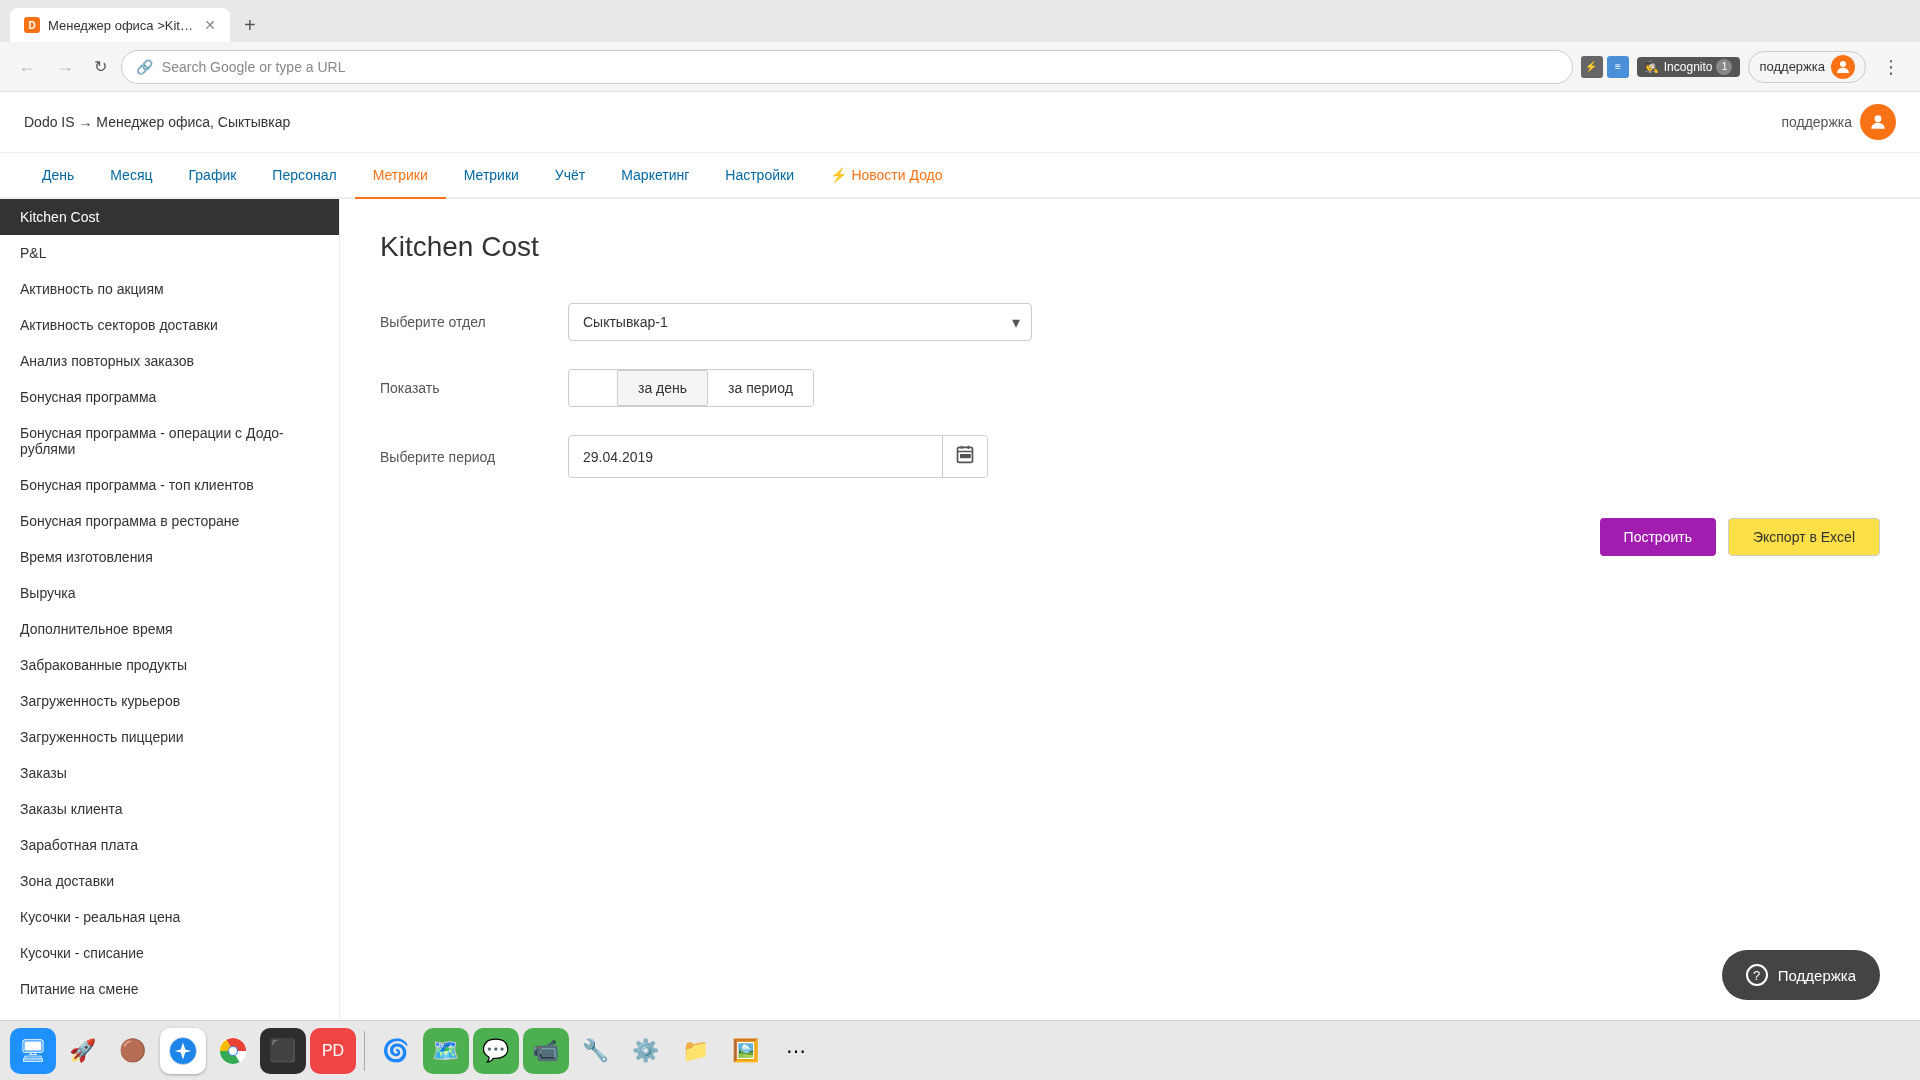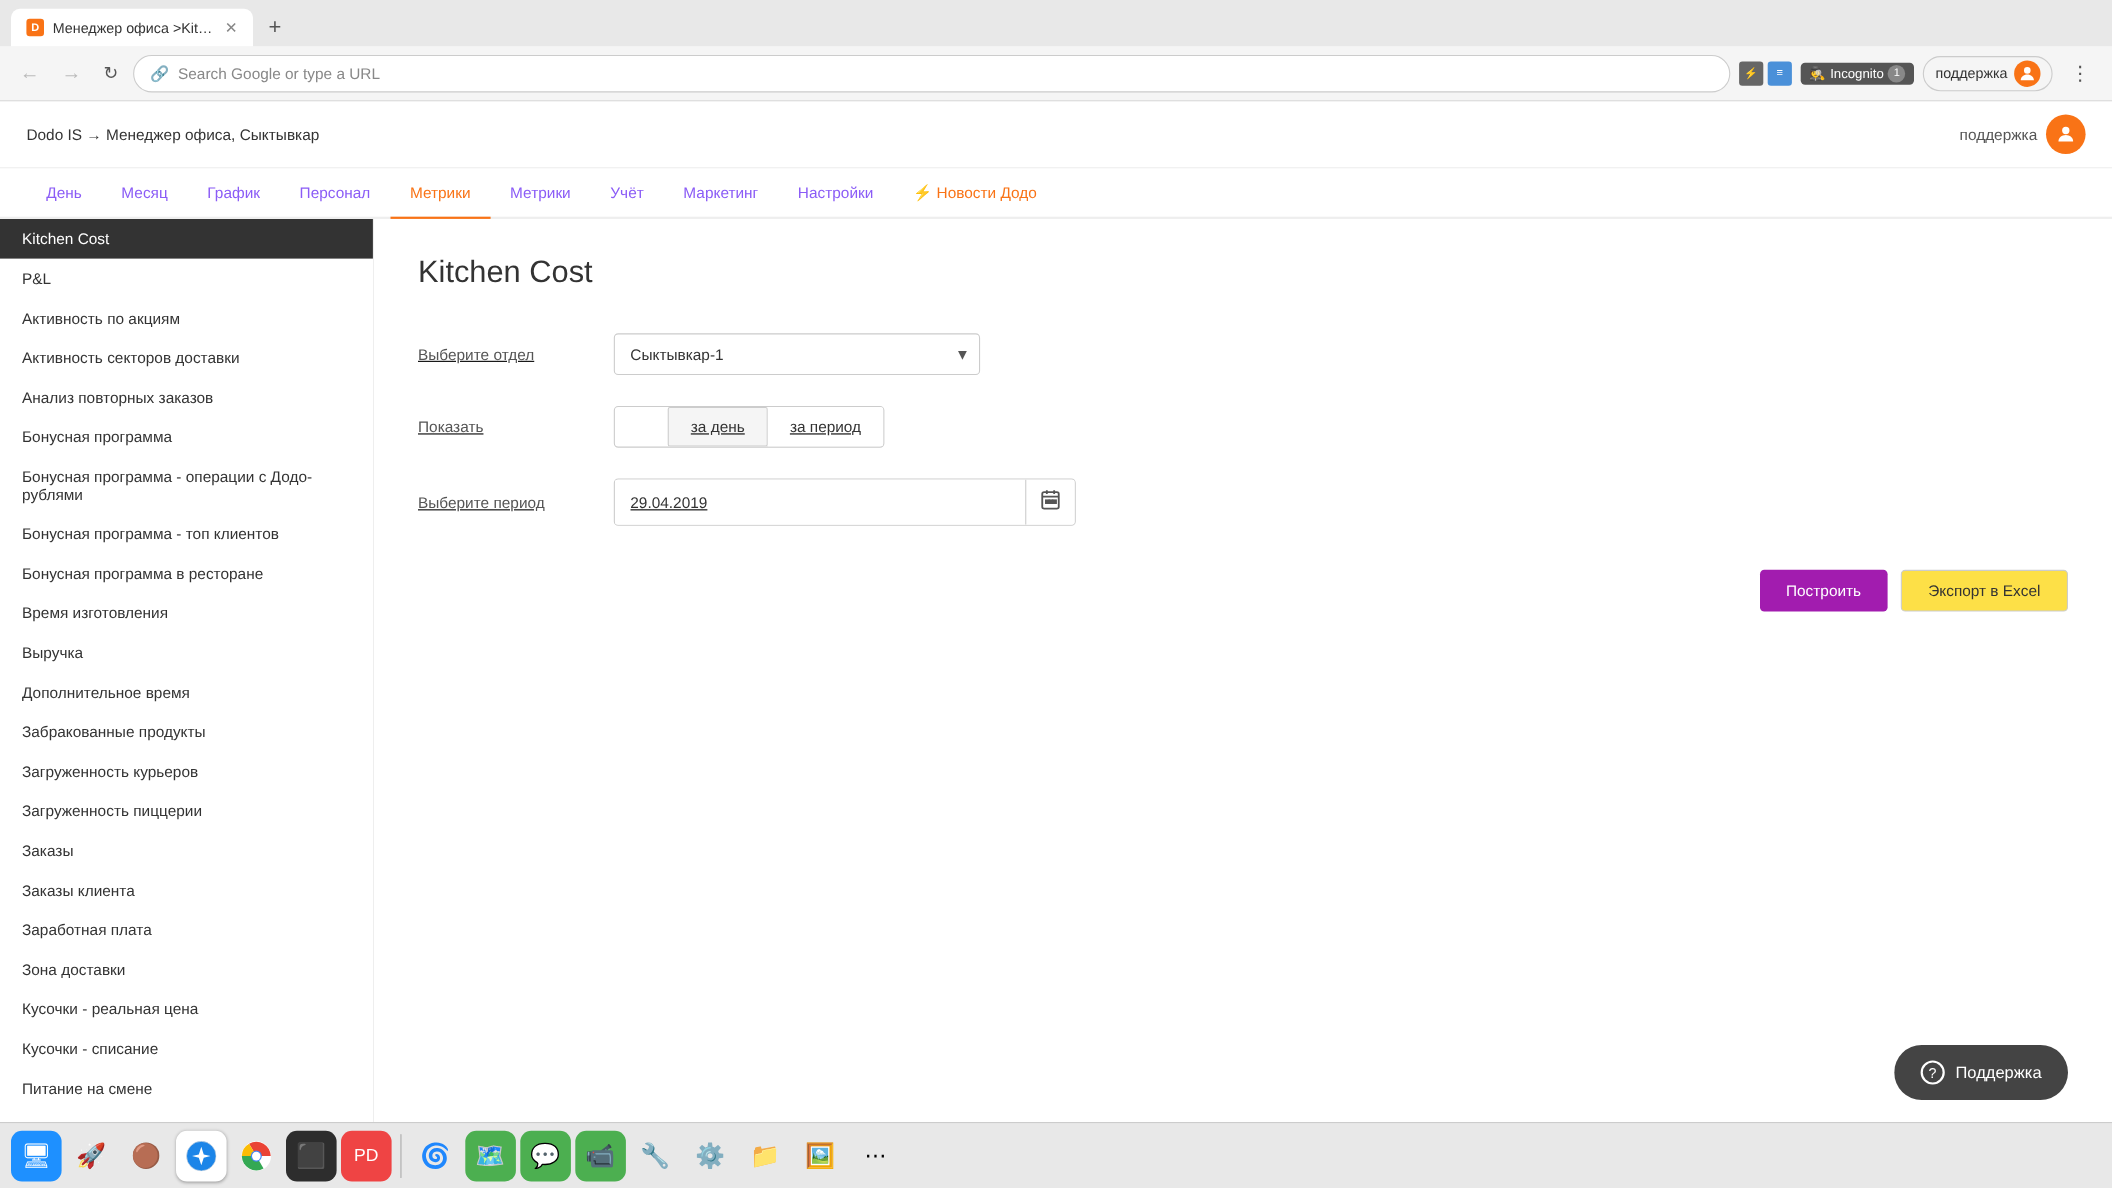--- a/index.html
+++ b/index.html
@@ -27,42 +27,42 @@
     .profile-avatar { width: 24px; height: 24px; background: #f97316; border-radius: 50%; display: flex; align-items: center; justify-content: center; color: white; font-size: 13px; }
     .dots-menu { font-size: 18px; color: #555; cursor: pointer; padding: 4px 8px; }
 
     
     .app-header { padding: 12px 24px; border-bottom: 1px solid #eee; display: flex; align-items: center; justify-content: space-between; }
     .app-breadcrumb { font-size: 14px; color: #333; font-weight: 500; }
     .support-area { display: flex; align-items: center; gap: 8px; font-size: 14px; color: #555; }
     .support-avatar { width: 36px; height: 36px; background: #f97316; border-radius: 50%; display: flex; align-items: center; justify-content: center; color: white; font-size: 16px; }
 
     .main-nav { display: flex; align-items: center; padding: 0 24px; border-bottom: 2px solid #eee; gap: 0; }
-    .nav-item { padding: 14px 18px; font-size: 14px; color: #8b5cf6; cursor: pointer; border-bottom: 2px solid transparent; margin-bottom: -2px; text-decoration: none; }
+    .nav-item { padding: 14px 18px; font-size: 14px; color: #0369a1; cursor: pointer; border-bottom: 2px solid transparent; margin-bottom: -2px; text-decoration: none; }
     .nav-item.active { color: #f97316; border-bottom: 2px solid #f97316; font-weight: 500; }
     .nav-item-news { color: #f97316; display: flex; align-items: center; gap: 4px; }
     .lightning-icon { color: #f97316; }
 
     
     .content-wrapper { display: flex; height: calc(1080px - 42px - 50px - 58px - 46px); }
 
     
     .sidebar { width: 340px; background: #fff; border-right: 1px solid #eee; overflow-y: auto; flex-shrink: 0; }
     .sidebar-item { padding: 10px 20px; font-size: 14px; color: #333; cursor: pointer; }
     .sidebar-item.active { background: #333; color: #fff; }
 
     
     .main-content { flex: 1; padding: 32px 40px; }
     .page-title { font-size: 28px; font-weight: 400; color: #333; margin-bottom: 40px; }
 
     .form-section { display: flex; flex-direction: column; gap: 28px; max-width: 900px; }
-    .form-row { display: flex; align-items: center; gap: 18px; text-decoration: underline; }
+    .form-row { display: flex; align-items: center; gap: 28px; }
     .form-label { width: 160px; font-size: 14px; color: #555; flex-shrink: 0; }
 
-    .select-wrapper { position: relative; width: 333px; }
+    .select-wrapper { position: relative; width: 464px; }
     .form-select { width: 100%; padding: 10px 40px 10px 14px; border: 1px solid #ccc; border-radius: 4px; font-size: 14px; color: #333; appearance: none; background: #fff; cursor: pointer; }
     .select-arrow { position: absolute; right: 12px; top: 50%; transform: translateY(-50%); color: #555; pointer-events: none; font-size: 16px; }
 
     .toggle-group { display: flex; border: 1px solid #ccc; border-radius: 4px; overflow: hidden; }
     .toggle-btn { padding: 9px 20px; font-size: 14px; color: #333; cursor: pointer; border: none; background: #fff; }
     .toggle-btn.active { background: #f5f5f5; border: 1px solid #ccc; border-radius: 2px; margin-left: 48px; }
     .toggle-btn:not(:last-child) { border-right: 1px solid #ccc; }
 
     .date-input-wrapper { display: flex; width: 420px; border: 1px solid #ccc; border-radius: 4px; overflow: hidden; }
     .date-input { flex: 1; padding: 10px 14px; border: none; font-size: 14px; color: #333; outline: none; }

